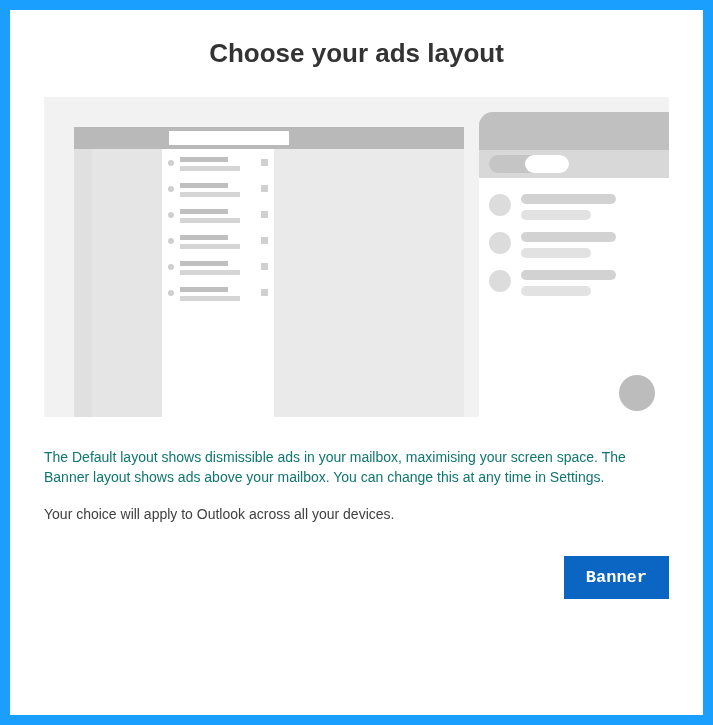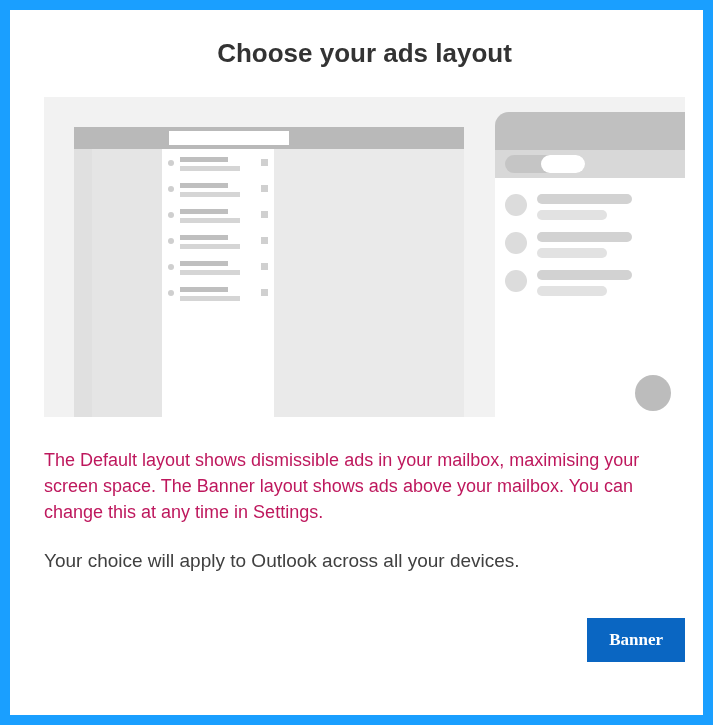--- a/index.html
+++ b/index.html
@@ -6,21 +6,21 @@
   html, body { width: 713px; height: 725px; }
   body {
     font-family: 'Segoe UI', Arial, sans-serif;
     background: #1a9fff;
     padding: 10px;
   }
   .modal {
     background: #ffffff;
     width: 100%;
     height: 100%;
-    padding: 28px 18px 20px 34px;
+    padding: 28px 34px 20px 34px;
     display: flex;
     flex-direction: column;
   }
   .title {
     text-align: center;
     font-size: 26px;
     font-weight: 600;
     color: #333333;
     margin-bottom: 28px;
   }
@@ -189,45 +189,45 @@
     position: absolute;
     right: 14px;
     bottom: 6px;
     width: 36px;
     height: 36px;
     border-radius: 50%;
     background: #bcbcbc;
   }
   
   .body-text {
-    color: #be185d;
-    font-size: 18px;
+    color: #0f766e;
+    font-size: 14px;
     line-height: 1.45;
-    margin-bottom: 22px;
+    margin-bottom: 16px;
   }
   .note-text {
     color: #404040;
-    font-size: 19px;
+    font-size: 14px;
     line-height: 1.45;
-    margin-bottom: 43px;
+    margin-bottom: 32px;
   }
   .button-row {
     display: flex;
     justify-content: flex-end;
     gap: 14px;
   }
   .btn {
     background: #0a66c2;
     color: #ffffff;
     border: none;
     font-size: 17px;
     font-weight: 600;
     padding: 12px 22px;
     cursor: pointer;
-    font-family: Liberation Serif, serif;
+    font-family: Liberation Mono, monospace;
   }
 </style>
 </head>
 <body>
 
 <div class="modal">
 
   <h1 class="title">Choose your ads layout</h1>
 
   <div class="illustration">

